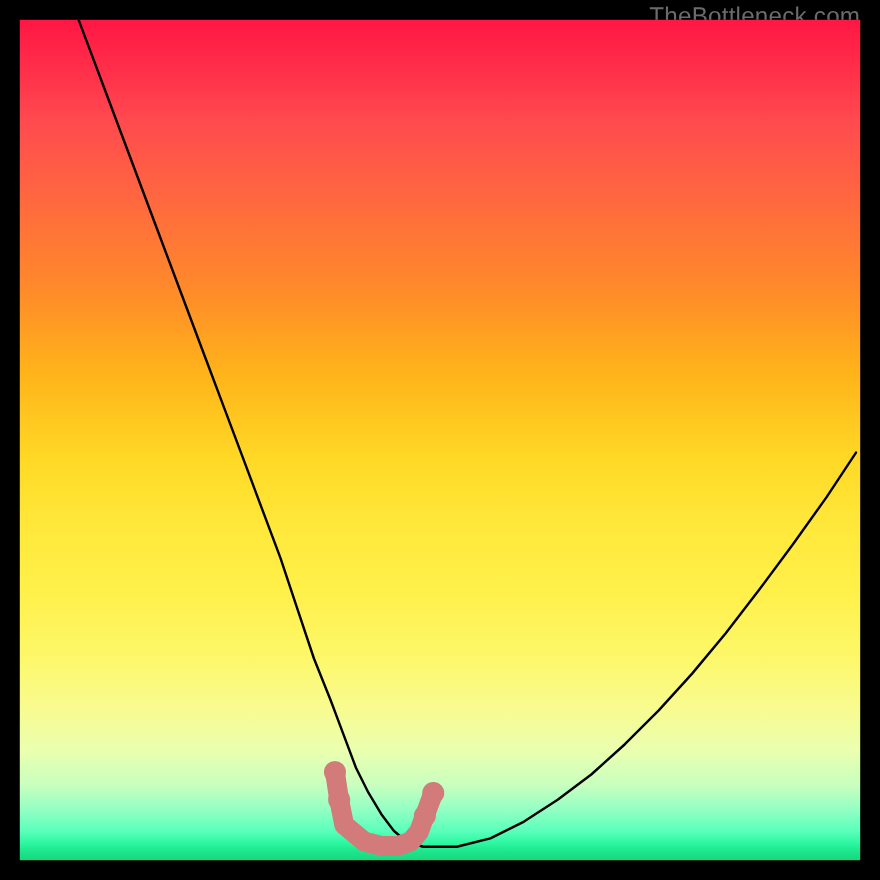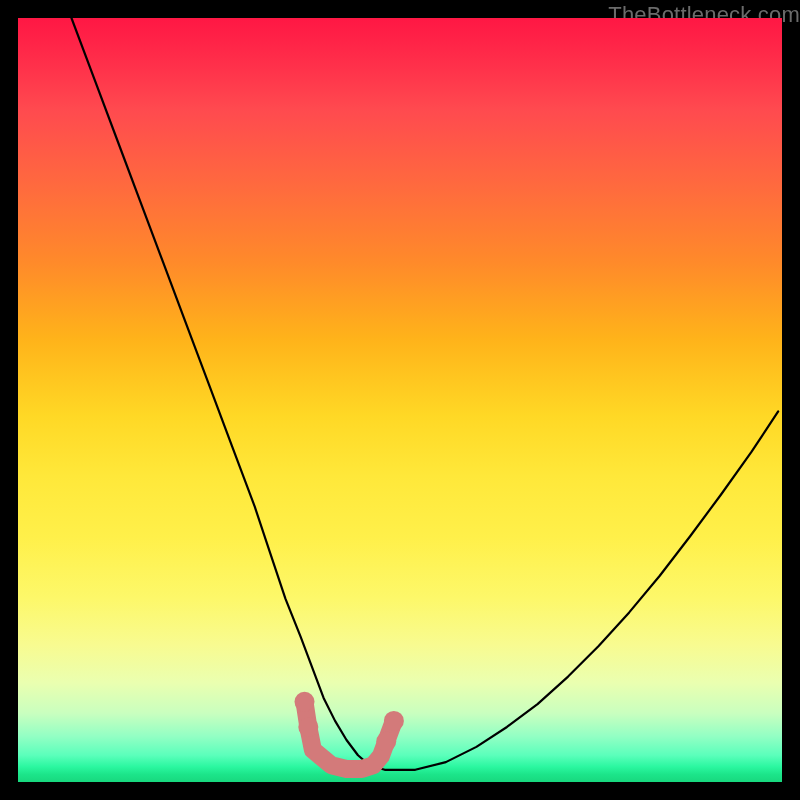--- a/index.html
+++ b/index.html
@@ -44,21 +44,21 @@
       #93ffc4 94%,
       #5bffbb 96.5%,
       #2bf7a0 98%,
       #1ce58a 99%,
       #18d87e 100%
     );
   }
   .watermark {
     position: absolute;
     top: 2px;
-    right: 0;
+    right: 18px;
     font-size: 22px;
     font-weight: 500;
     color: #6b6b6b;
     letter-spacing: 0.2px;
     user-select: none;
   }
   svg.overlay {
     position: absolute;
     left: 0;
     top: 0;

